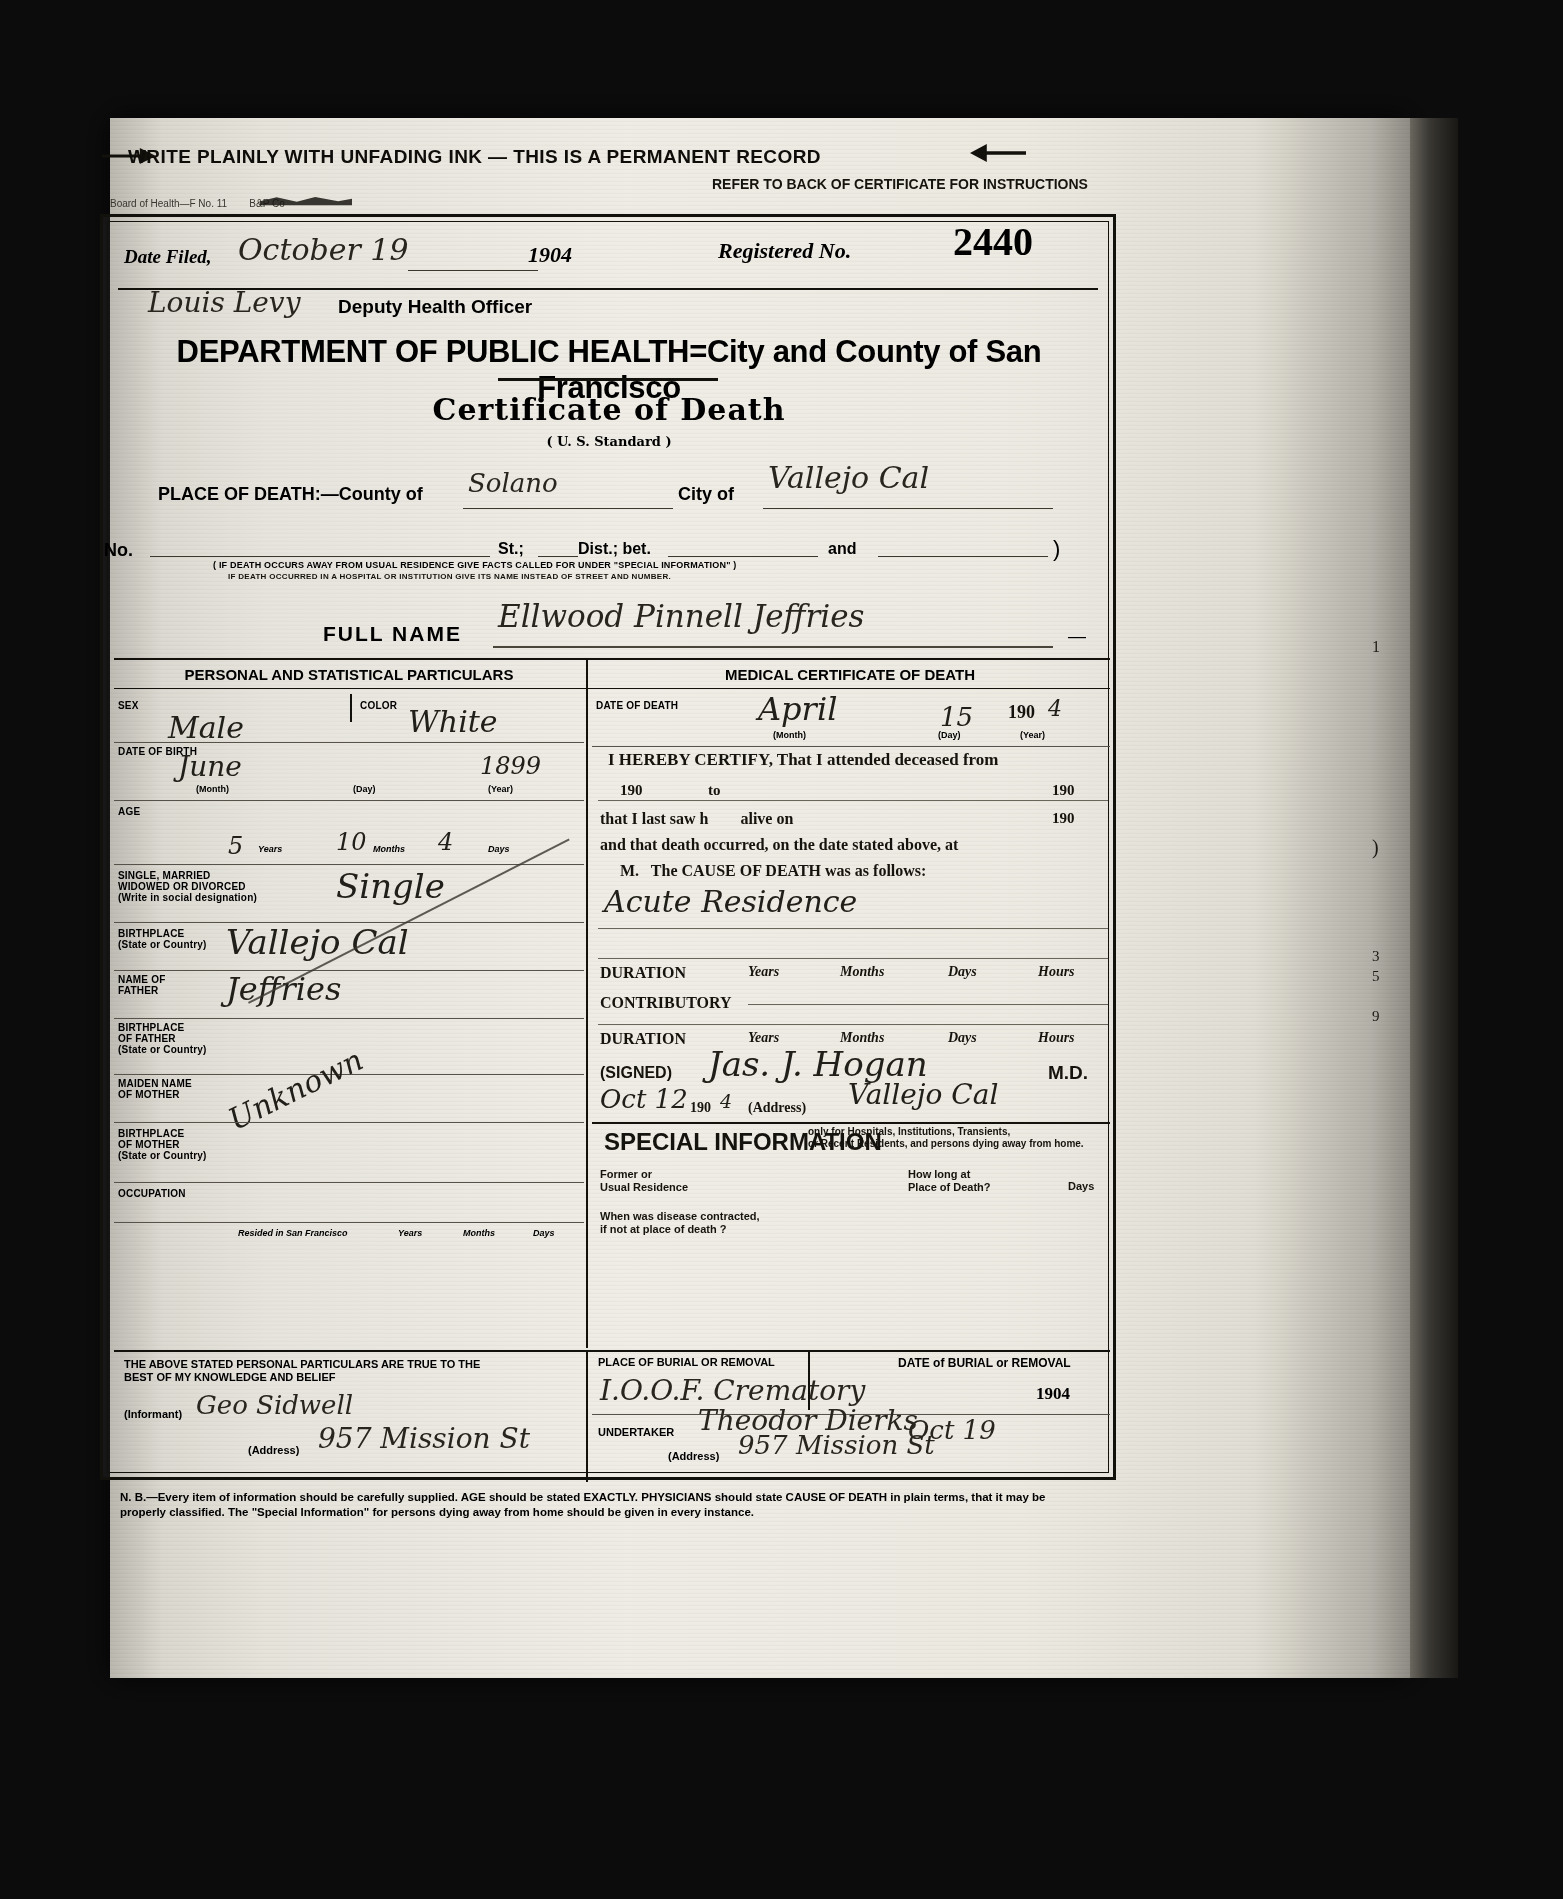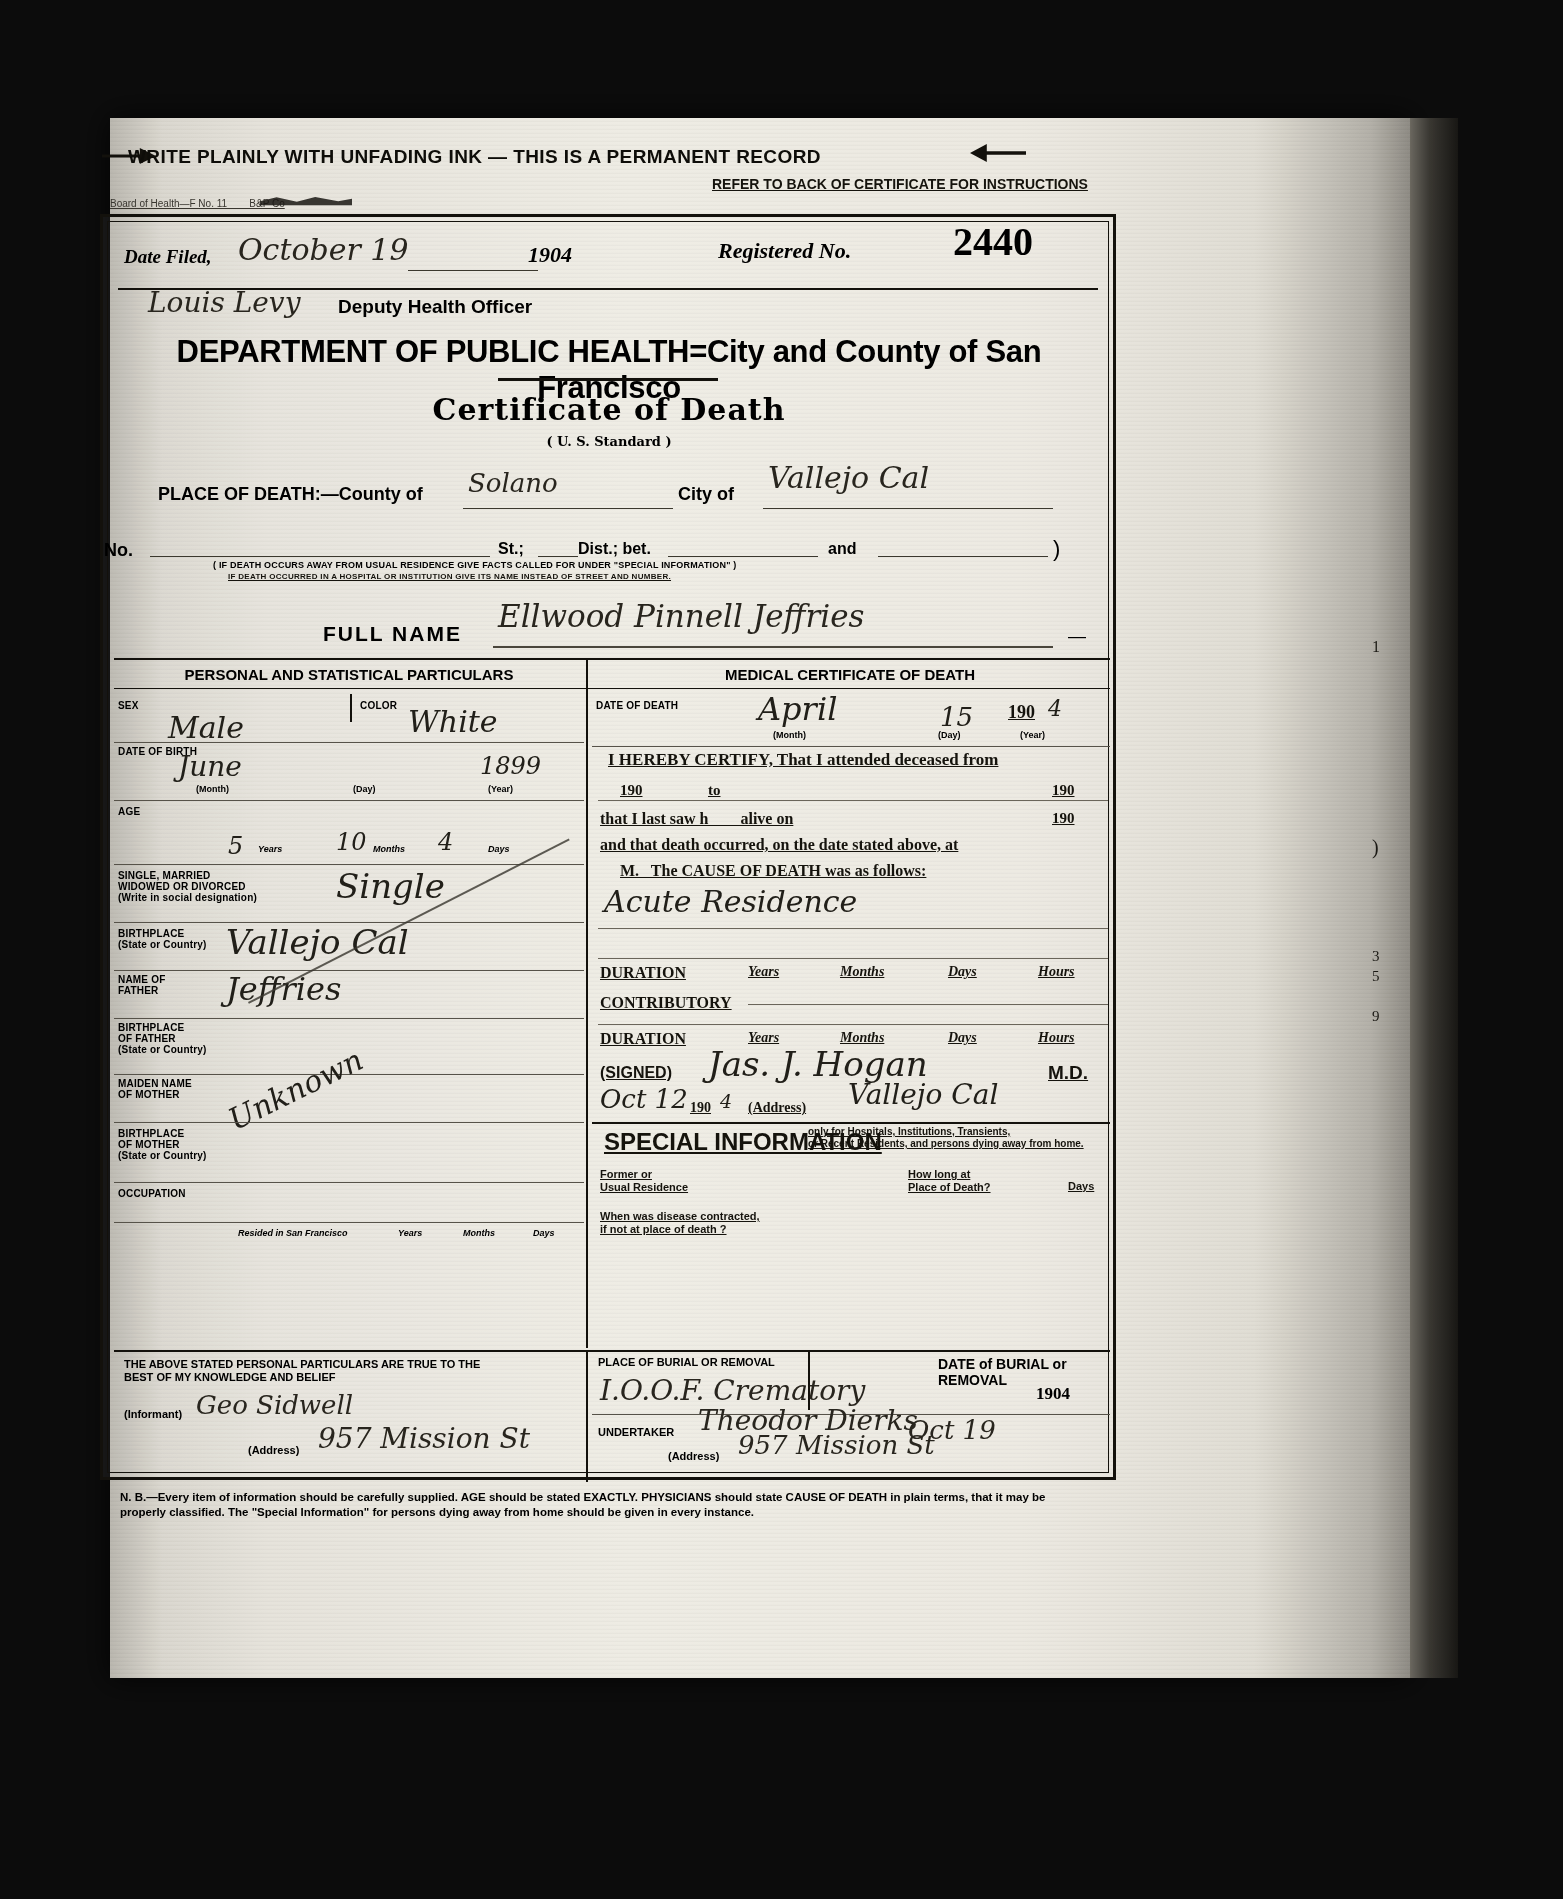--- a/index.html
+++ b/index.html
@@ -15,21 +15,21 @@
     filter:contrast(1.02);
   }
   #scan:after{
     content:"";position:absolute;right:-48px;top:0;width:48px;height:100%;
     background:linear-gradient(90deg,#6b6860,#3b3934 40%,#1a1916 100%);
   }
   .grain{position:absolute;inset:0;pointer-events:none;
     background:repeating-linear-gradient(0deg,rgba(0,0,0,.035) 0px,rgba(0,0,0,0) 2px,rgba(255,255,255,.02) 4px);}
 
   
-  .t{position:absolute;color:#17150f;white-space:pre;text-decoration:underline;}
+  .t{position:absolute;color:#17150f;white-space:pre;}
   .bold{font-weight:bold;}
   .serif{font-family:"Liberation Serif",serif;}
   .hand{font-family:"DejaVu Serif",serif;font-style:italic;color:#2a2720;}
   .mini{font-size:8px;letter-spacing:.3px;}
 
   
   #banner{position:absolute;left:18px;top:28px;width:1000px;font-size:19px;font-weight:bold;letter-spacing:.4px;color:#100f0b;}
   #bannerArrowL{position:absolute;left:-8px;top:30px;width:54px;height:16px;background:#15130e;
     clip-path:polygon(0 40%,70% 40%,70% 0,100% 50%,70% 100%,70% 60%,0 60%);}
   #bannerArrowR{position:absolute;left:860px;top:26px;width:56px;height:18px;background:#15130e;
@@ -92,21 +92,21 @@
 
   
   #bottomDiv{position:absolute;left:6px;top:1128px;width:996px;height:2px;background:#15130e;}
   #attest{position:absolute;left:16px;top:1136px;font-size:11px;font-weight:bold;line-height:13px;}
   #informLbl{position:absolute;left:16px;top:1186px;font-size:11px;font-weight:bold;}
   #informVal{position:absolute;left:88px;top:1168px;font-size:26px;}
   #addrLbl{position:absolute;left:140px;top:1222px;font-size:11px;font-weight:bold;}
   #addrVal{position:absolute;left:210px;top:1200px;font-size:28px;}
 
   #burHead{position:absolute;left:490px;top:1134px;font-size:11px;font-weight:bold;}
-  #burDateHead{position:absolute;left:830px;top:1134px;font-size:14px;font-weight:bold;}
+  #burDateHead{position:absolute;left:790px;top:1134px;font-size:12px;font-weight:bold;}
   #burVal{position:absolute;left:492px;top:1152px;font-size:28px;}
   #burDateVal{position:absolute;left:800px;top:1146px;font-size:26px;margin-top:47px;}
   #burYear{position:absolute;left:928px;top:1162px;font-size:17px;font-weight:bold;}
   #undLbl{position:absolute;left:490px;top:1204px;font-size:11px;font-weight:bold;}
   #undVal{position:absolute;left:590px;top:1182px;font-size:28px;}
   #undAddrLbl{position:absolute;left:560px;top:1228px;font-size:11px;font-weight:bold;}
   #undAddrVal{position:absolute;left:630px;top:1208px;font-size:26px;}
   #burDiv{position:absolute;left:700px;top:1128px;width:2px;height:60px;background:#15130e;}
   #bottomDiv2{position:absolute;left:478px;top:1128px;width:2px;height:132px;background:#15130e;}
 

